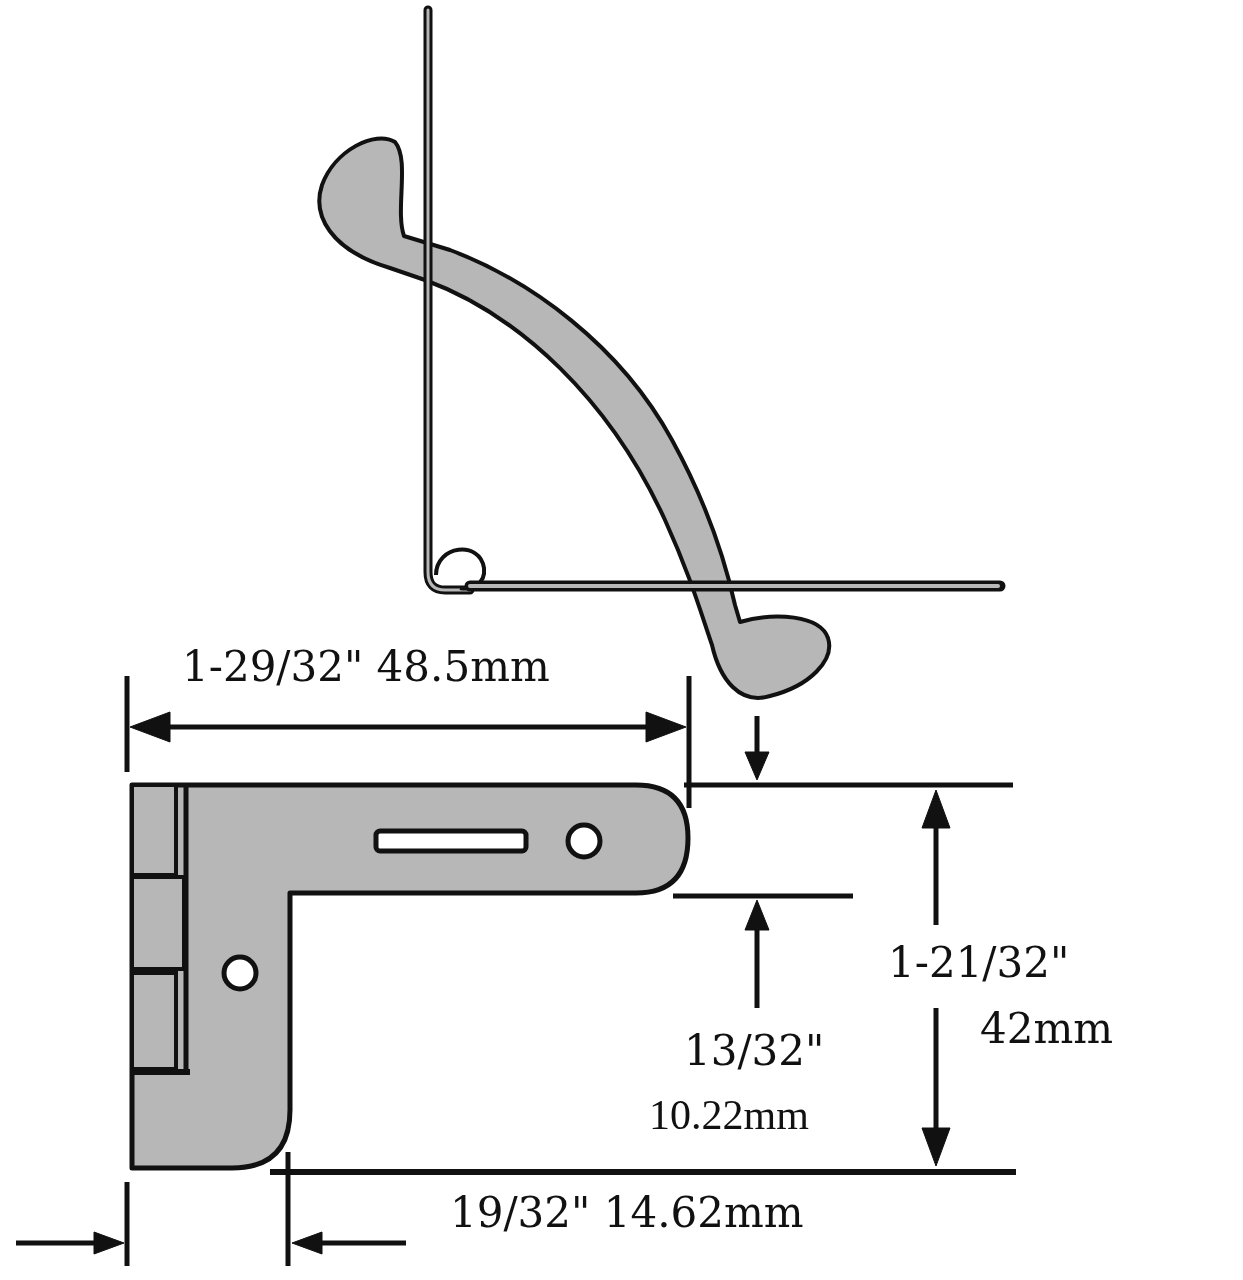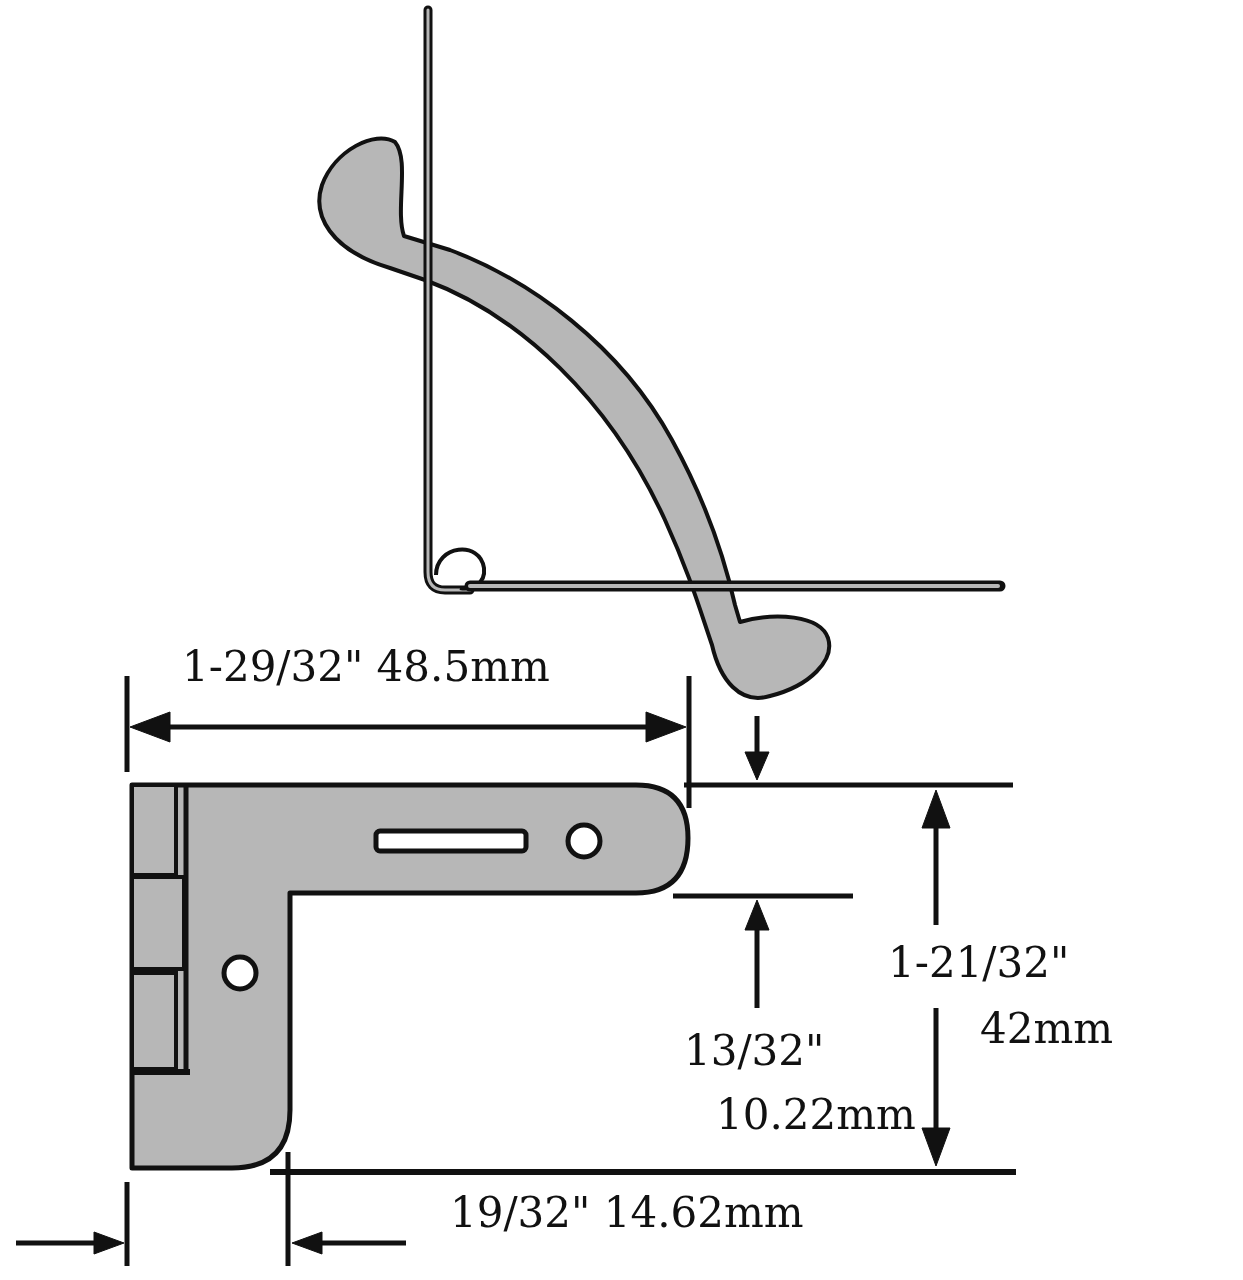--- a/index.html
+++ b/index.html
@@ -99,15 +99,15 @@
     <polygon points="292,1243 322,1232 322,1254"></polygon>
   </g>
 </svg>
 
 <div class="dim-text" style="left:182px; top:646px; font-size:42px;">1-29/32" 48.5mm</div>
 
 <div class="dim-text" style="left:888px; top:942px; font-size:42px;">1-21/32"</div>
 <div class="dim-text" style="left:980px; top:1008px; font-size:42px;text-align:center;">42mm</div>
 
 <div class="dim-text" style="left:684px; top:1030px; font-size:42px;">13/32"</div>
-<div class="dim-text" style="left:716px; top:1094px; font-size:42px;">10.22mm</div>
+<div class="dim-text" style="left:649px; top:1094px; font-size:42px;font-family:Liberation Serif, serif;">10.22mm</div>
 
 <div class="dim-text" style="left:450px; top:1192px; font-size:42px;">19/32" 14.62mm</div>
 
 </body></html>

